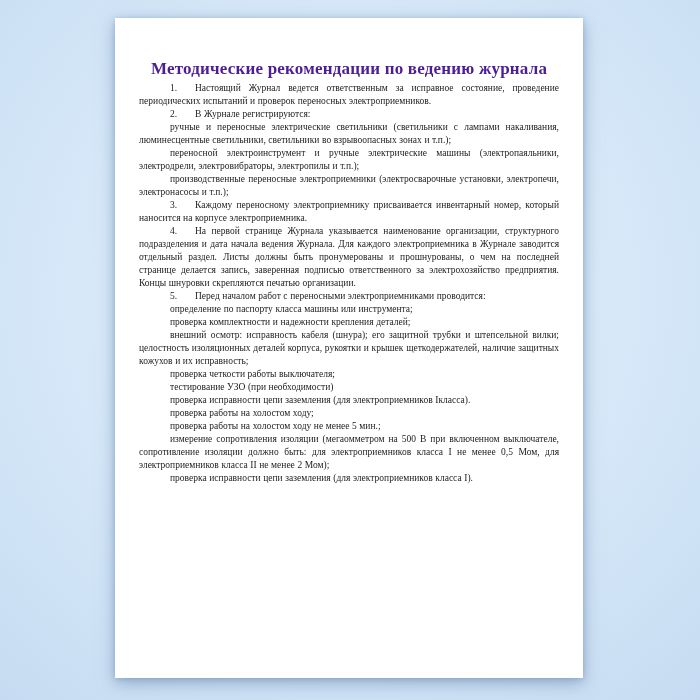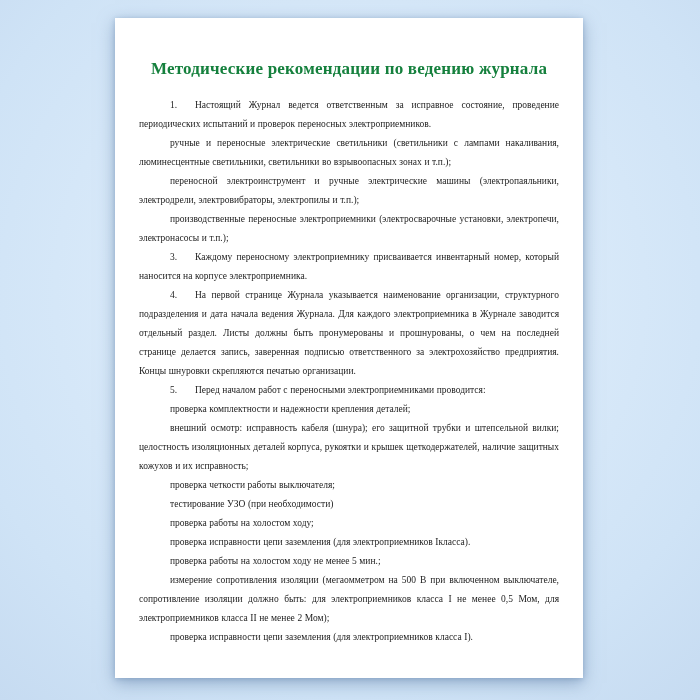--- a/index.html
+++ b/index.html
@@ -24,32 +24,32 @@
     padding: 40px 24px 0 24px;
     box-shadow: 0 5px 16px rgba(96, 128, 168, 0.55),
                 0 1px 5px rgba(96, 128, 168, 0.38);
   }
 
   .title {
     font-size: 17px;
     line-height: 21px;
     font-weight: bold;
     text-align: center;
-    color: #15803d;
-    margin-bottom: 17px;
+    color: #4c1d95;
+    margin-bottom: 3px;
     letter-spacing: 0.2px;
   }
 
   .doc-body {
     color: #1c1c1c;
   }
 
   .para {
     font-size: 9.5px;
-    line-height: 19px;
+    line-height: 13px;
     text-align: justify;
     text-indent: 31px;
     hyphens: auto;
     -webkit-hyphens: auto;
     word-spacing: 0.2px;
   }
 
   .num {
     display: inline-block;
     width: 25px;
@@ -57,30 +57,32 @@
   }
 </style>
 </head>
 <body>
 
 <div class="stage">
   <div class="page">
     <h1 class="title">Методические рекомендации по ведению журнала</h1>
     <div class="doc-body">
         <p class="para"><span class="num">1.</span>Настоящий Журнал ведется ответственным за исправное состояние, проведение периодических испытаний и проверок переносных электроприемников.</p>
+        <p class="para"><span class="num">2.</span>В Журнале регистрируются:</p>
         <p class="para">ручные и переносные электрические светильники (светильники с лампами накаливания, люминесцентные светильники, светильники во взрывоопасных зонах и т.п.);</p>
         <p class="para">переносной электроинструмент и ручные электрические машины (электропаяльники, электродрели, электровибраторы, электропилы и т.п.);</p>
         <p class="para">производственные переносные электроприемники (электросварочные установки, электропечи, электронасосы и т.п.);</p>
         <p class="para"><span class="num">3.</span>Каждому переносному электроприемнику присваивается инвентарный номер, который наносится на корпусе электроприемника.</p>
         <p class="para"><span class="num">4.</span>На первой странице Журнала указывается наименование организации, структурного подразделения и дата начала ведения Журнала. Для каждого электроприемника в Журнале заводится отдельный раздел. Листы должны быть пронумерованы и прошнурованы, о чем на последней странице делается запись, заверенная подписью ответственного за электрохозяйство предприятия. Концы шнуровки скрепляются печатью организации.</p>
         <p class="para"><span class="num">5.</span>Перед началом работ с переносными электроприемниками проводится:</p>
+        <p class="para">определение по паспорту класса машины или инструмента;</p>
         <p class="para">проверка комплектности и надежности крепления деталей;</p>
         <p class="para">внешний осмотр: исправность кабеля (шнура); его защитной трубки и штепсельной вилки; целостность изоляционных деталей корпуса, рукоятки и крышек щеткодержателей, наличие защитных кожухов и их исправность;</p>
         <p class="para">проверка четкости работы выключателя;</p>
         <p class="para">тестирование УЗО (при необходимости)</p>
+        <p class="para">проверка исправности цепи заземления (для электроприемников Iкласса).</p>
         <p class="para">проверка работы на холостом ходу;</p>
-        <p class="para">проверка исправности цепи заземления (для электроприемников Iкласса).</p>
         <p class="para">проверка работы на холостом ходу не менее 5 мин.;</p>
         <p class="para">измерение сопротивления изоляции (мегаомметром на 500 В при включенном выключателе, сопротивление изоляции должно быть: для электроприемников класса I не менее 0,5 Мом, для электроприемников класса II не менее 2 Мом);</p>
         <p class="para">проверка исправности цепи заземления (для электроприемников класса I).</p>
       </div>
   </div>
 </div>
 
 </body></html>

